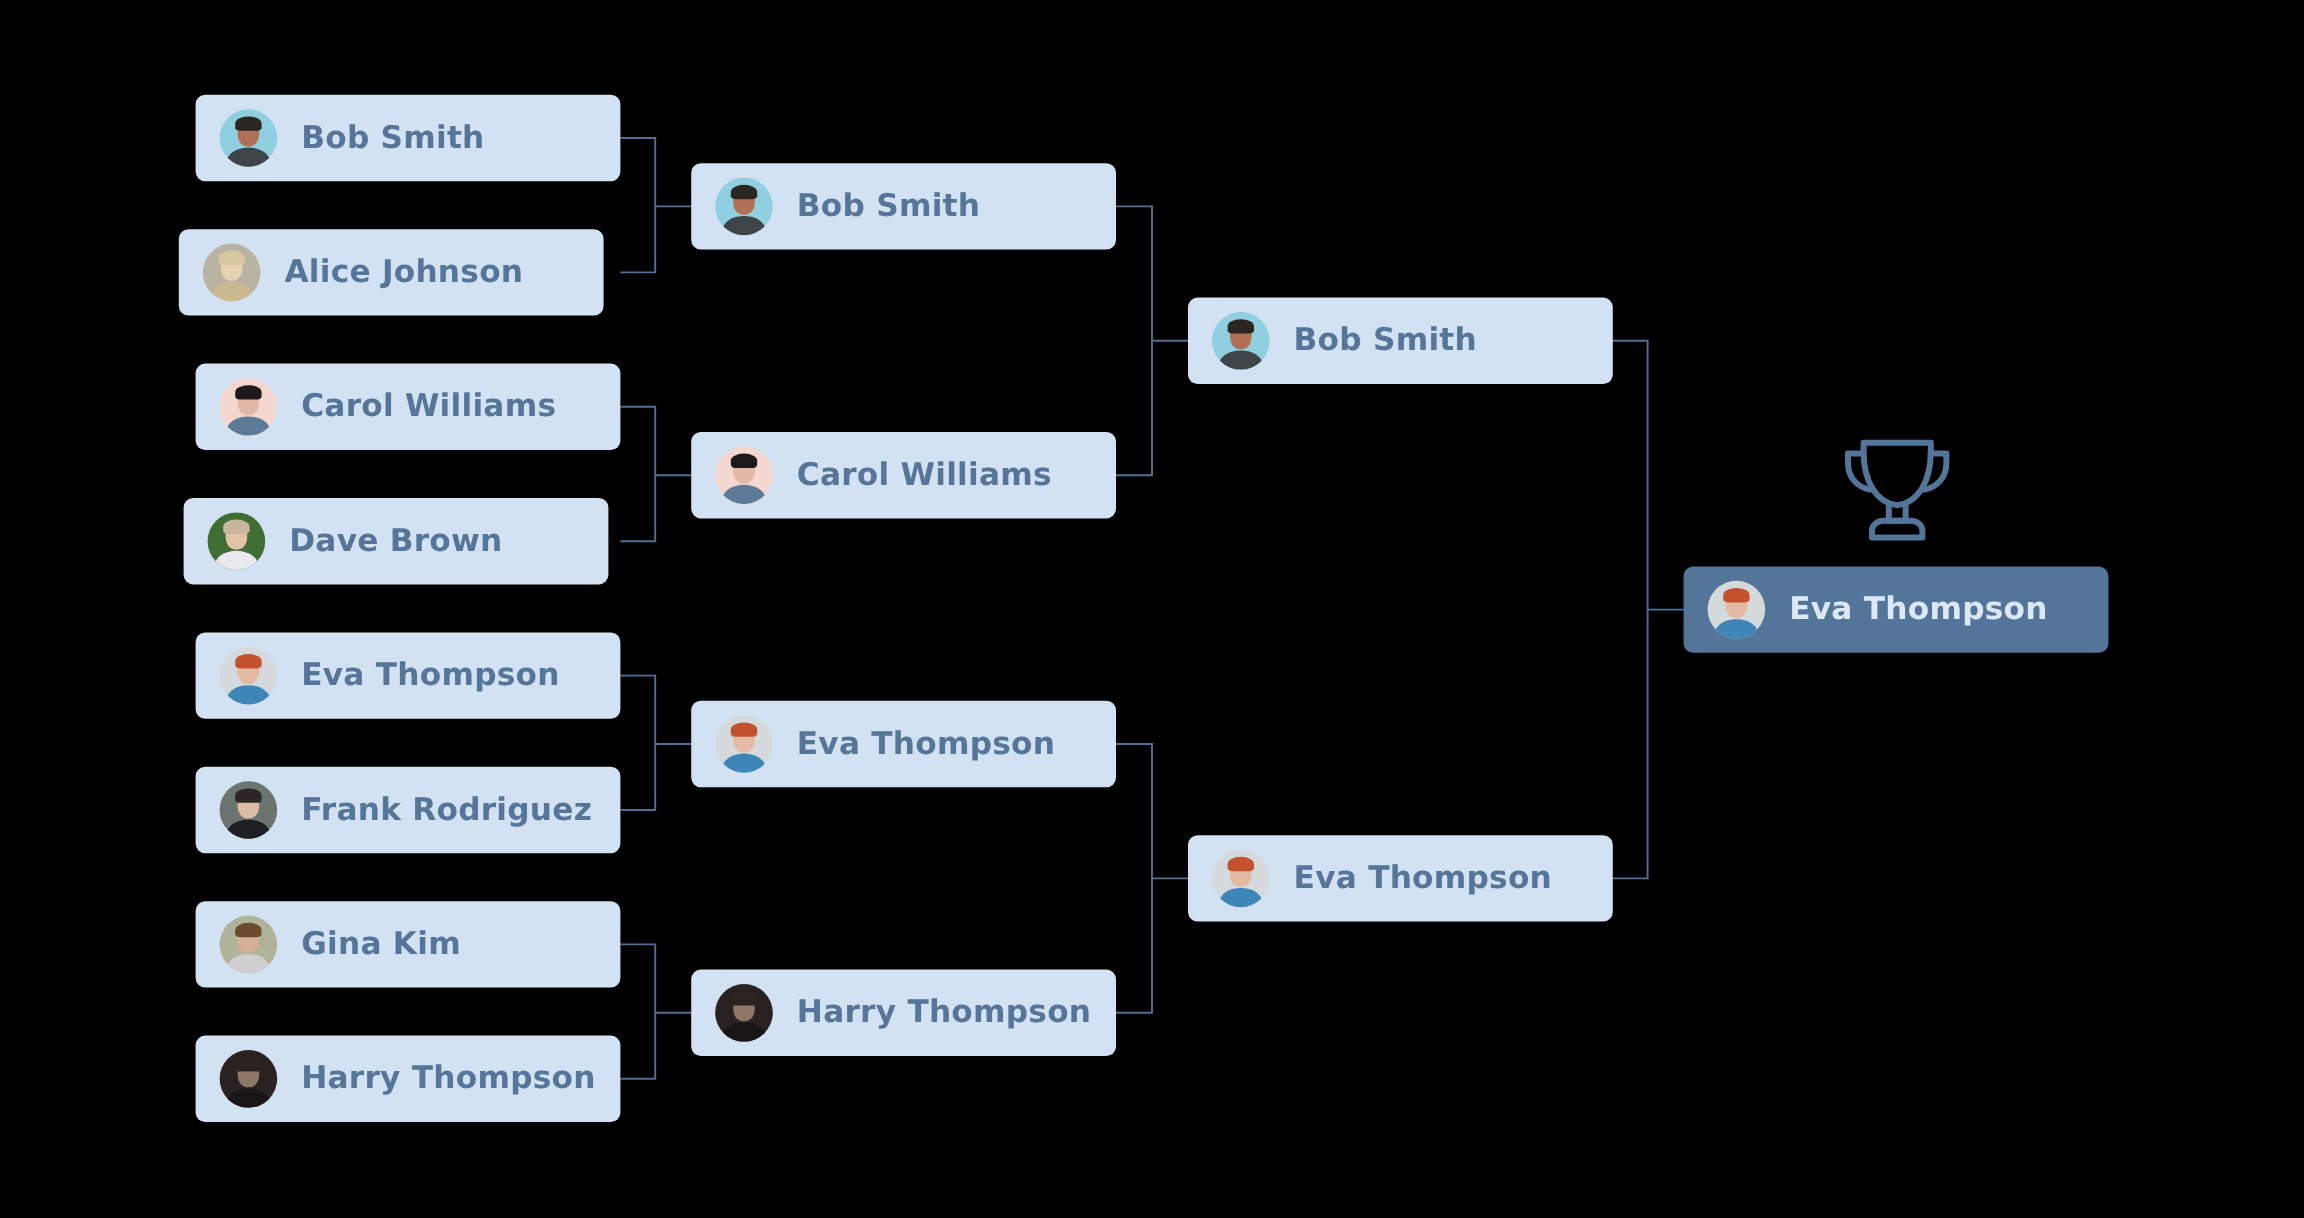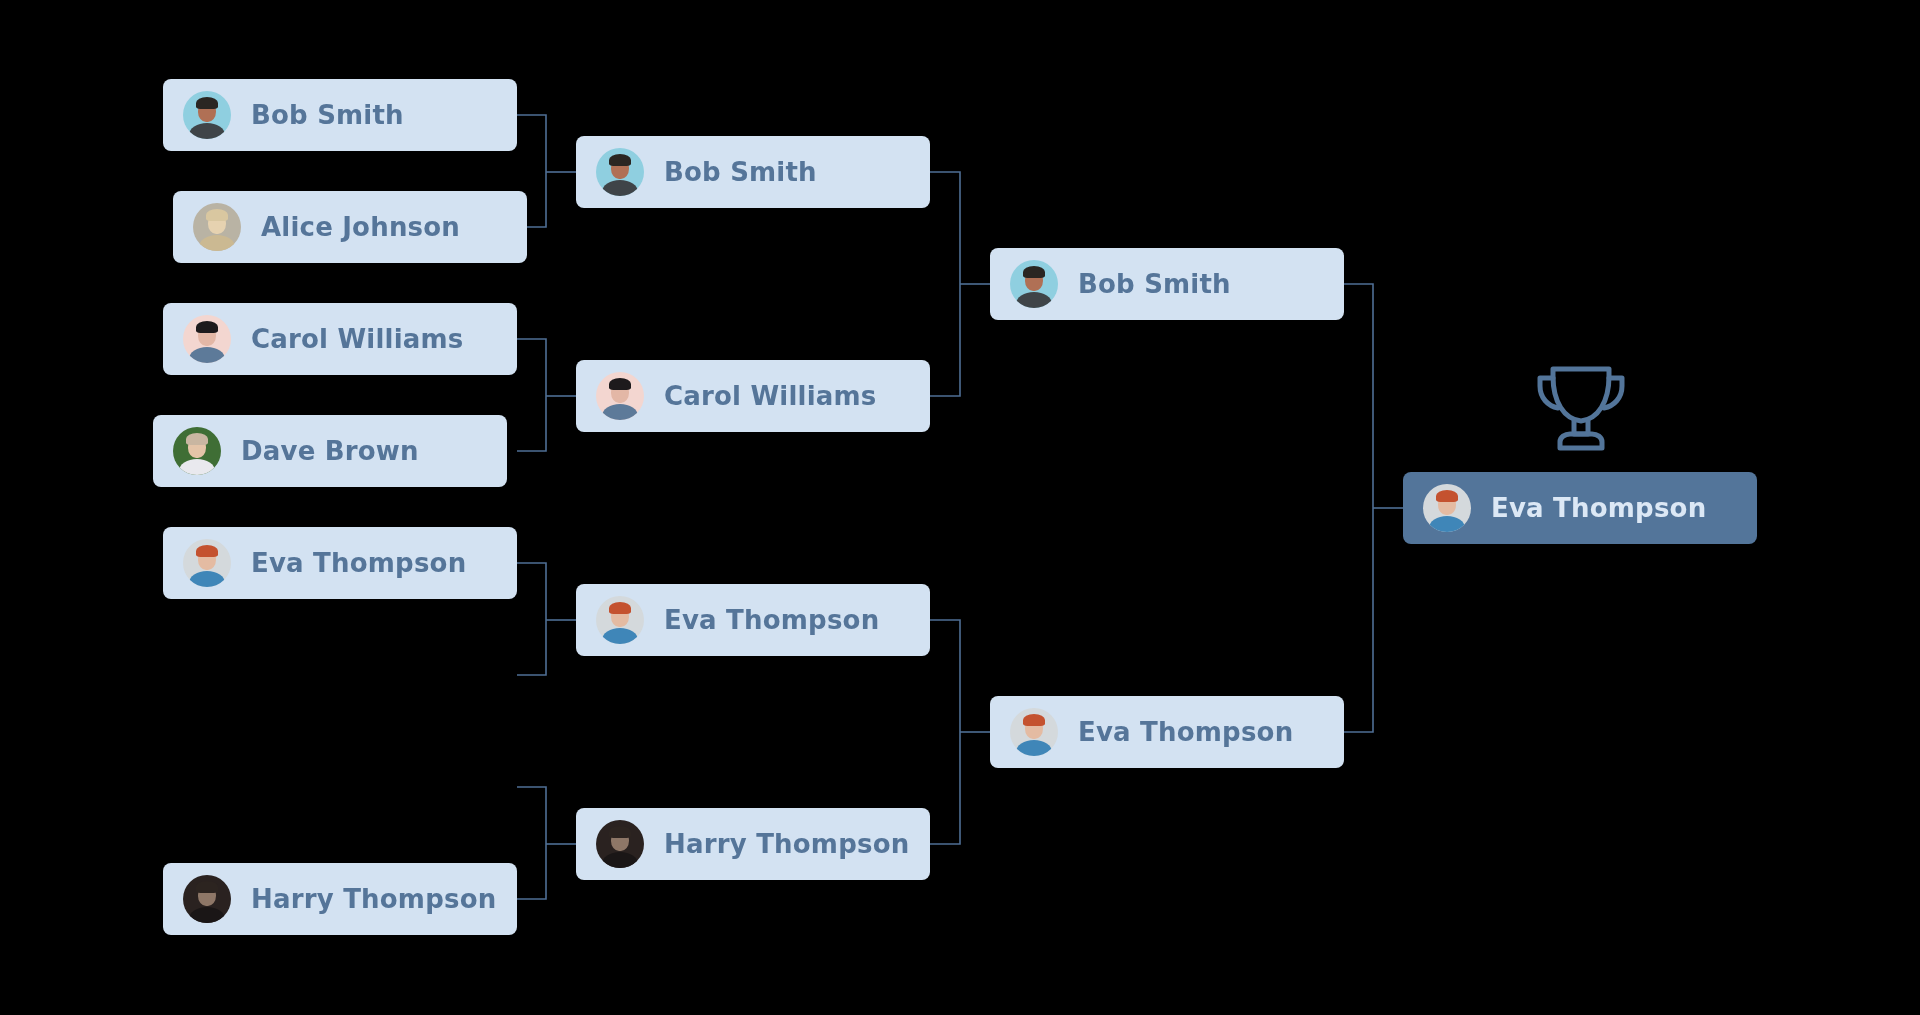--- a/index.html
+++ b/index.html
@@ -41,21 +41,21 @@
     </svg>
 
   <div class="card" style="left:163px;top:79px">
     <div class="avatar" style="background: rgb(143, 207, 224);">
         <div class="body" style="background:#3f4448"></div>
         <div class="head" style="background:#b07055"></div>
         <div class="hair" style="background:#2a2622"></div>
       </div>
     <span class="name">Bob Smith</span>
   </div>
-  <div class="card" style="left:173px;top:191px">
+  <div class="card" style="left:149px;top:191px">
     <div class="avatar" style="background: rgb(185, 179, 164);">
         <div class="body" style="background:#cbb992"></div>
         <div class="head" style="background:#e6d2b0"></div>
         <div class="hair" style="background:#d9c7a0"></div>
       </div>
     <span class="name">Alice Johnson</span>
   </div>
   <div class="card" style="left:163px;top:303px">
     <div class="avatar" style="background: rgb(243, 214, 208);">
         <div class="body" style="background:#5d7a99"></div>
@@ -72,20 +72,36 @@
       </div>
     <span class="name">Dave Brown</span>
   </div>
   <div class="card" style="left:163px;top:527px">
     <div class="avatar" style="background: rgb(212, 217, 220);">
         <div class="body" style="background:#3f86b8"></div>
         <div class="head" style="background:#e4bba2"></div>
         <div class="hair" style="background:#c4522f"></div>
       </div>
     <span class="name">Eva Thompson</span>
+  </div>
+  <div class="card" style="left:163px;top:639px">
+    <div class="avatar" style="background: rgb(108, 116, 112);">
+        <div class="body" style="background:#1e1f22"></div>
+        <div class="head" style="background:#dcbca6"></div>
+        <div class="hair" style="background:#2b2623"></div>
+      </div>
+    <span class="name">Frank Rodriguez</span>
+  </div>
+  <div class="card" style="left:163px;top:751px">
+    <div class="avatar" style="background: rgb(174, 179, 154);">
+        <div class="body" style="background:#cfcfd0"></div>
+        <div class="head" style="background:#d8b096"></div>
+        <div class="hair" style="background:#6b4a2f"></div>
+      </div>
+    <span class="name">Gina Kim</span>
   </div>
   <div class="card" style="left:163px;top:863px">
     <div class="avatar" style="background: rgb(42, 34, 32);">
         <div class="body" style="background:#1a1616"></div>
         <div class="head" style="background:#8e7767"></div>
         <div class="hair" style="background:#2c2420"></div>
       </div>
     <span class="name">Harry Thompson</span>
   </div>
 

